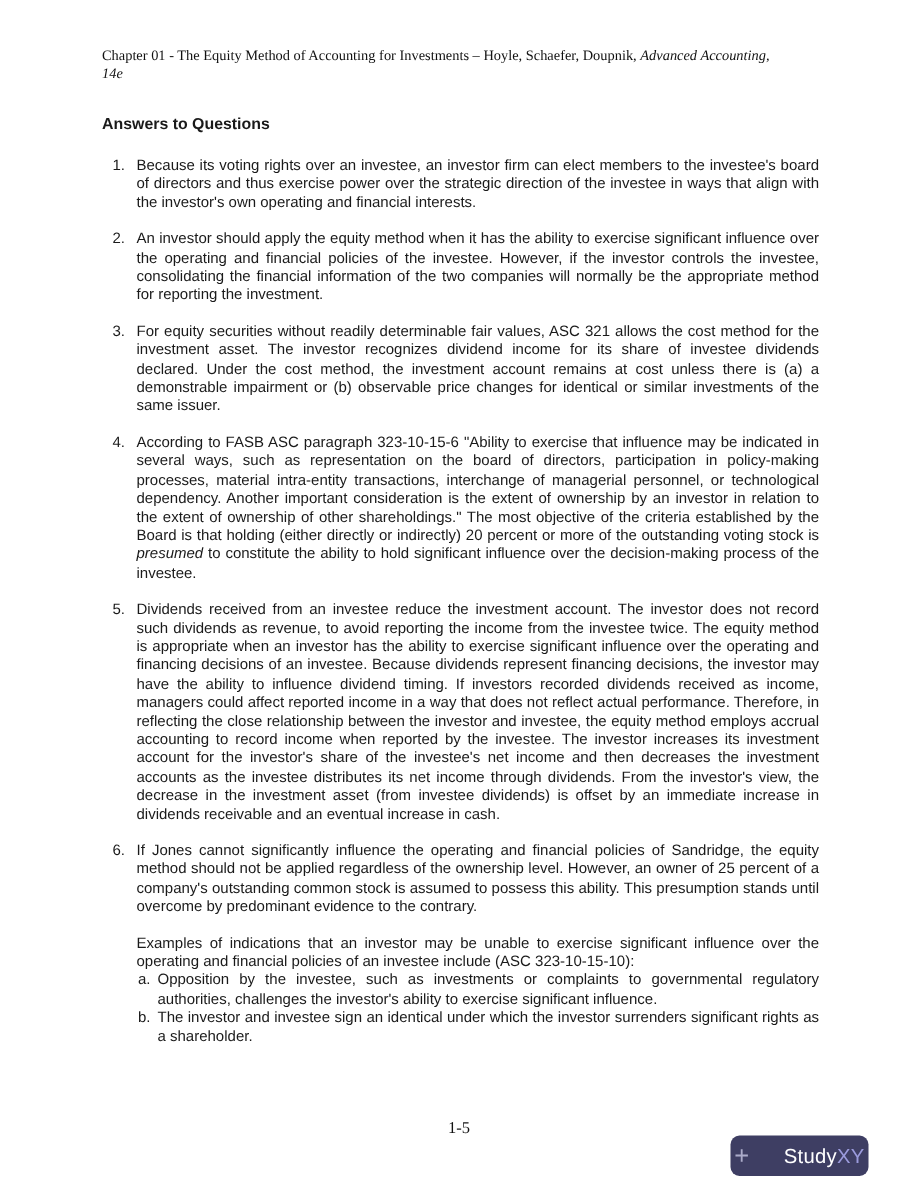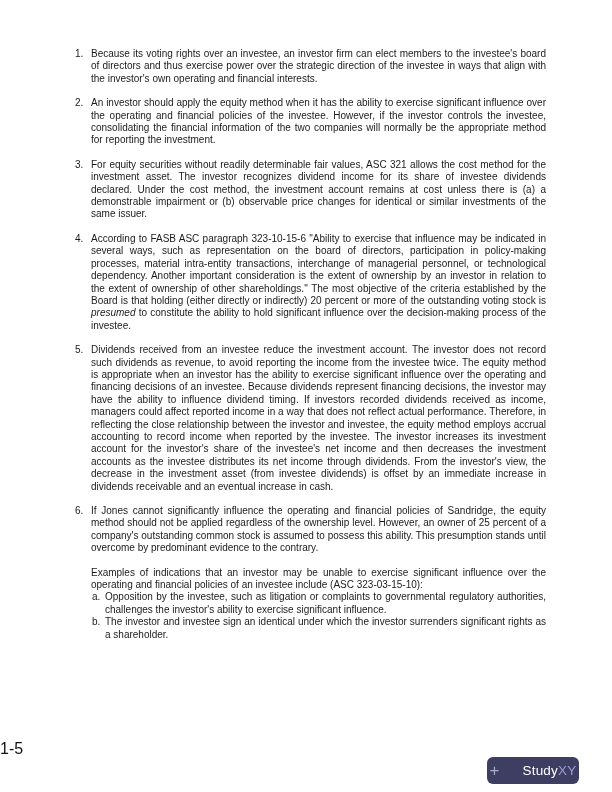--- a/index.html
+++ b/index.html
@@ -63,23 +63,23 @@
   }
   .sub-item .sub-body {
     flex: 1;
     text-align: justify;
   }
   .footer-page-num {
     position: absolute;
     left: 0;
     right: 0;
     bottom: 34px;
-    text-align: left;
-    font-family: Liberation Sans, sans-serif;
-    font-size: 16px;
+    text-align: center;
+    font-family: Liberation Serif, serif;
+    font-size: 11px;
     color: #111;
   }
   .logo-badge {
     position: absolute;
     right: 33px;
     bottom: 8px;
     width: 92px;
     height: 27px;
     background: #3E3E63;
     border-radius: 6px;
@@ -102,21 +102,26 @@
     margin-left: 18px;
   }
   .logo-badge .brand .study { color: #FFFFFF; }
   .logo-badge .brand .xy { color: #9B9BDC; }
 </style>
 </head>
 <body>
 
 <div class="page">
 
+  <div class="doc-header">
+    <span>Chapter 01 - The Equity Method of Accounting for Investments – Hoyle, Schaefer, Doupnik, </span><span class="it">Advanced Accounting,</span><br>
+    <span class="it">14e</span>
+  </div>
 
+  <div class="section-title">Answers to Questions</div>
 
   <div class="answers">
 
     <div class="item">
       <div class="num">1.</div>
       <div class="body">Because its voting rights over an investee, an investor firm can elect members to the investee's board of directors and thus exercise power over the strategic direction of the investee in ways that align with the investor's own operating and financial interests.</div>
     </div>
 
     <div class="item">
       <div class="num">2.</div>
@@ -135,24 +140,24 @@
 
     <div class="item">
       <div class="num">5.</div>
       <div class="body">Dividends received from an investee reduce the investment account. The investor does not record such dividends as revenue, to avoid reporting the income from the investee twice. The equity method is appropriate when an investor has the ability to exercise significant influence over the operating and financing decisions of an investee. Because dividends represent financing decisions, the investor may have the ability to influence dividend timing. If investors recorded dividends received as income, managers could affect reported income in a way that does not reflect actual performance. Therefore, in reflecting the close relationship between the investor and investee, the equity method employs accrual accounting to record income when reported by the investee. The investor increases its investment account for the investor's share of the investee's net income and then decreases the investment accounts as the investee distributes its net income through dividends.  From the investor's view, the decrease in the investment asset (from investee dividends) is offset by an immediate increase in dividends receivable and an eventual increase in cash.</div>
     </div>
 
     <div class="item">
       <div class="num">6.</div>
       <div class="body">
         <div>If Jones cannot significantly influence the operating and financial policies of Sandridge, the equity method should not be applied regardless of the ownership level. However, an owner of 25 percent of a company's outstanding common stock is assumed to possess this ability. This presumption stands until overcome by predominant evidence to the contrary.</div>
-        <div class="examples-intro">Examples of indications that an investor may be unable to exercise significant influence over the operating and financial policies of an investee include (ASC 323-03-15-10):</div>
+        <div class="examples-intro">Examples of indications that an investor may be unable to exercise significant influence over the operating and financial policies of an investee include (ASC 323-10-15-10):</div>
         <div class="sub-item">
           <div class="letter">a.</div>
-          <div class="sub-body">Opposition by the investee, such as litigation or complaints to governmental regulatory authorities, challenges the investor's ability to exercise significant influence.</div>
+          <div class="sub-body">Opposition by the investee, such as investments or complaints to governmental regulatory authorities, challenges the investor's ability to exercise significant influence.</div>
         </div>
         <div class="sub-item">
           <div class="letter">b.</div>
           <div class="sub-body">The investor and investee sign an identical under which the investor surrenders significant rights as a shareholder.</div>
         </div>
       </div>
     </div>
 
   </div>
 </div>

